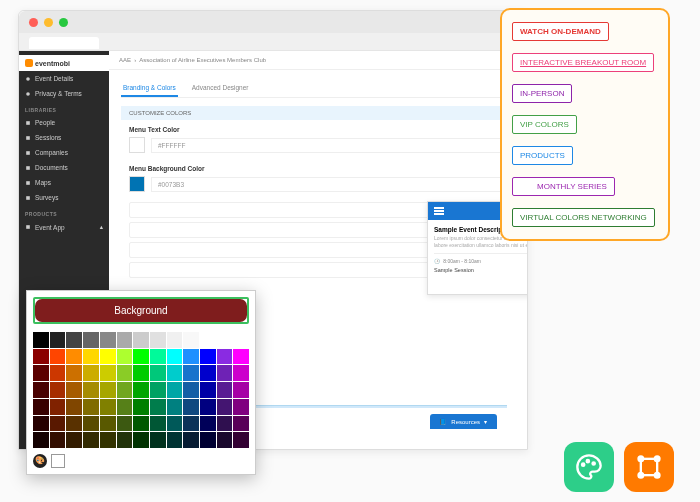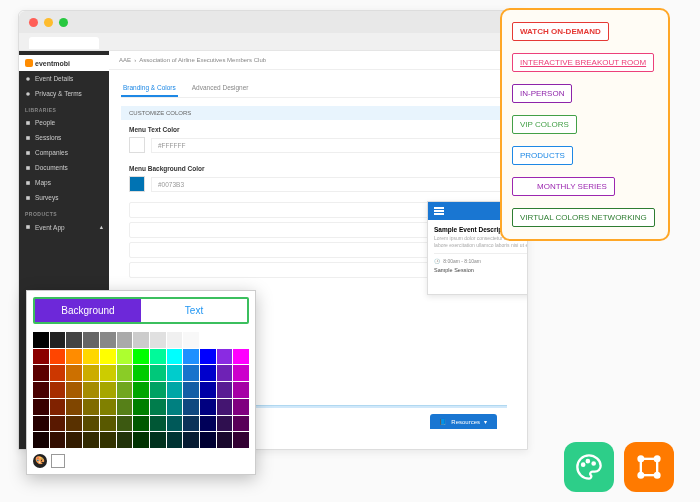--- a/index.html
+++ b/index.html
@@ -49,21 +49,21 @@
 .preview-dots { font-size: 7px; color: #ff8c00; text-align: right; padding: 2px 4px; }
 
 .bottom-strip { position: absolute; left: 100px; bottom: 20px; right: 20px; height: 24px; }
 .resource-chip { position: absolute; right: 10px; bottom: 0; background: #1976d2; color: #fff; font-size: 6px; padding: 4px 10px; border-radius: 3px 3px 0 0; display: flex; align-items: center; gap: 4px; }
 .save-bar { height: 3px; background: #d0e8fa; border-top: 1px solid #b0d8f0; margin-bottom: 6px; }
 
 
 .color-picker { position: absolute; left: 26px; top: 290px; width: 230px; background: #fff; border: 1px solid #ccc; box-shadow: 0 4px 16px rgba(0,0,0,.25); z-index: 10; padding: 6px; }
 .picker-tabs { display: flex; border: 2px solid #3bbf5e; border-radius: 2px; overflow: hidden; font-size: 10px; }
 .picker-tab { flex: 1; text-align: center; padding: 6px; cursor: pointer; }
-.picker-tab.active { background: #6d28d9; color: #fff; }
+.picker-tab.active { background: #7f1d1d; color: #fff; border-radius: 7px; }
 .picker-tab:not(.active) { color: #2196f3; background: #fff; }
 .palette { display: grid; grid-template-columns: repeat(13, 1fr); gap: 1px; margin-top: 8px; }
 .pcell { width: 100%; aspect-ratio: 1; cursor: pointer; }
 .picker-footer { display: flex; gap: 4px; margin-top: 6px; align-items: center; }
 .palette-icon { width: 14px; height: 14px; border-radius: 50%; background: #222; display: flex; align-items: center; justify-content: center; font-size: 8px; }
 .selected-swatch { width: 14px; height: 14px; border: 1px solid #999; background: #fff; }
 
 
 .tags-panel { position: absolute; right: 30px; top: 8px; width: 170px; background: #fffcf5; border: 2px solid #ffa726; border-radius: 10px; padding: 12px 10px; display: flex; flex-direction: column; gap: 12px; z-index: 5; }
 .tag { display: inline-block; font-size: 8px; font-weight: 500; padding: 4px 7px; border: 1px solid; border-radius: 2px; width: fit-content; background: #fff; }
@@ -209,21 +209,20 @@
           <span>▾</span>
         </div>
       </div>
     </div>
   </div>
 </div>
 
 <div class="color-picker">
   <div class="picker-tabs">
     <div class="picker-tab active">Background</div>
-    <div class="picker-tab">Text</div>
   </div>
   <div class="palette" id="palette">
       <div class="pcell" style="background: rgb(0, 0, 0);"></div>
       <div class="pcell" style="background: rgb(34, 34, 34);"></div>
       <div class="pcell" style="background: rgb(68, 68, 68);"></div>
       <div class="pcell" style="background: rgb(102, 102, 102);"></div>
       <div class="pcell" style="background: rgb(136, 136, 136);"></div>
       <div class="pcell" style="background: rgb(170, 170, 170);"></div>
       <div class="pcell" style="background: rgb(204, 204, 204);"></div>
       <div class="pcell" style="background: rgb(224, 224, 224);"></div>

